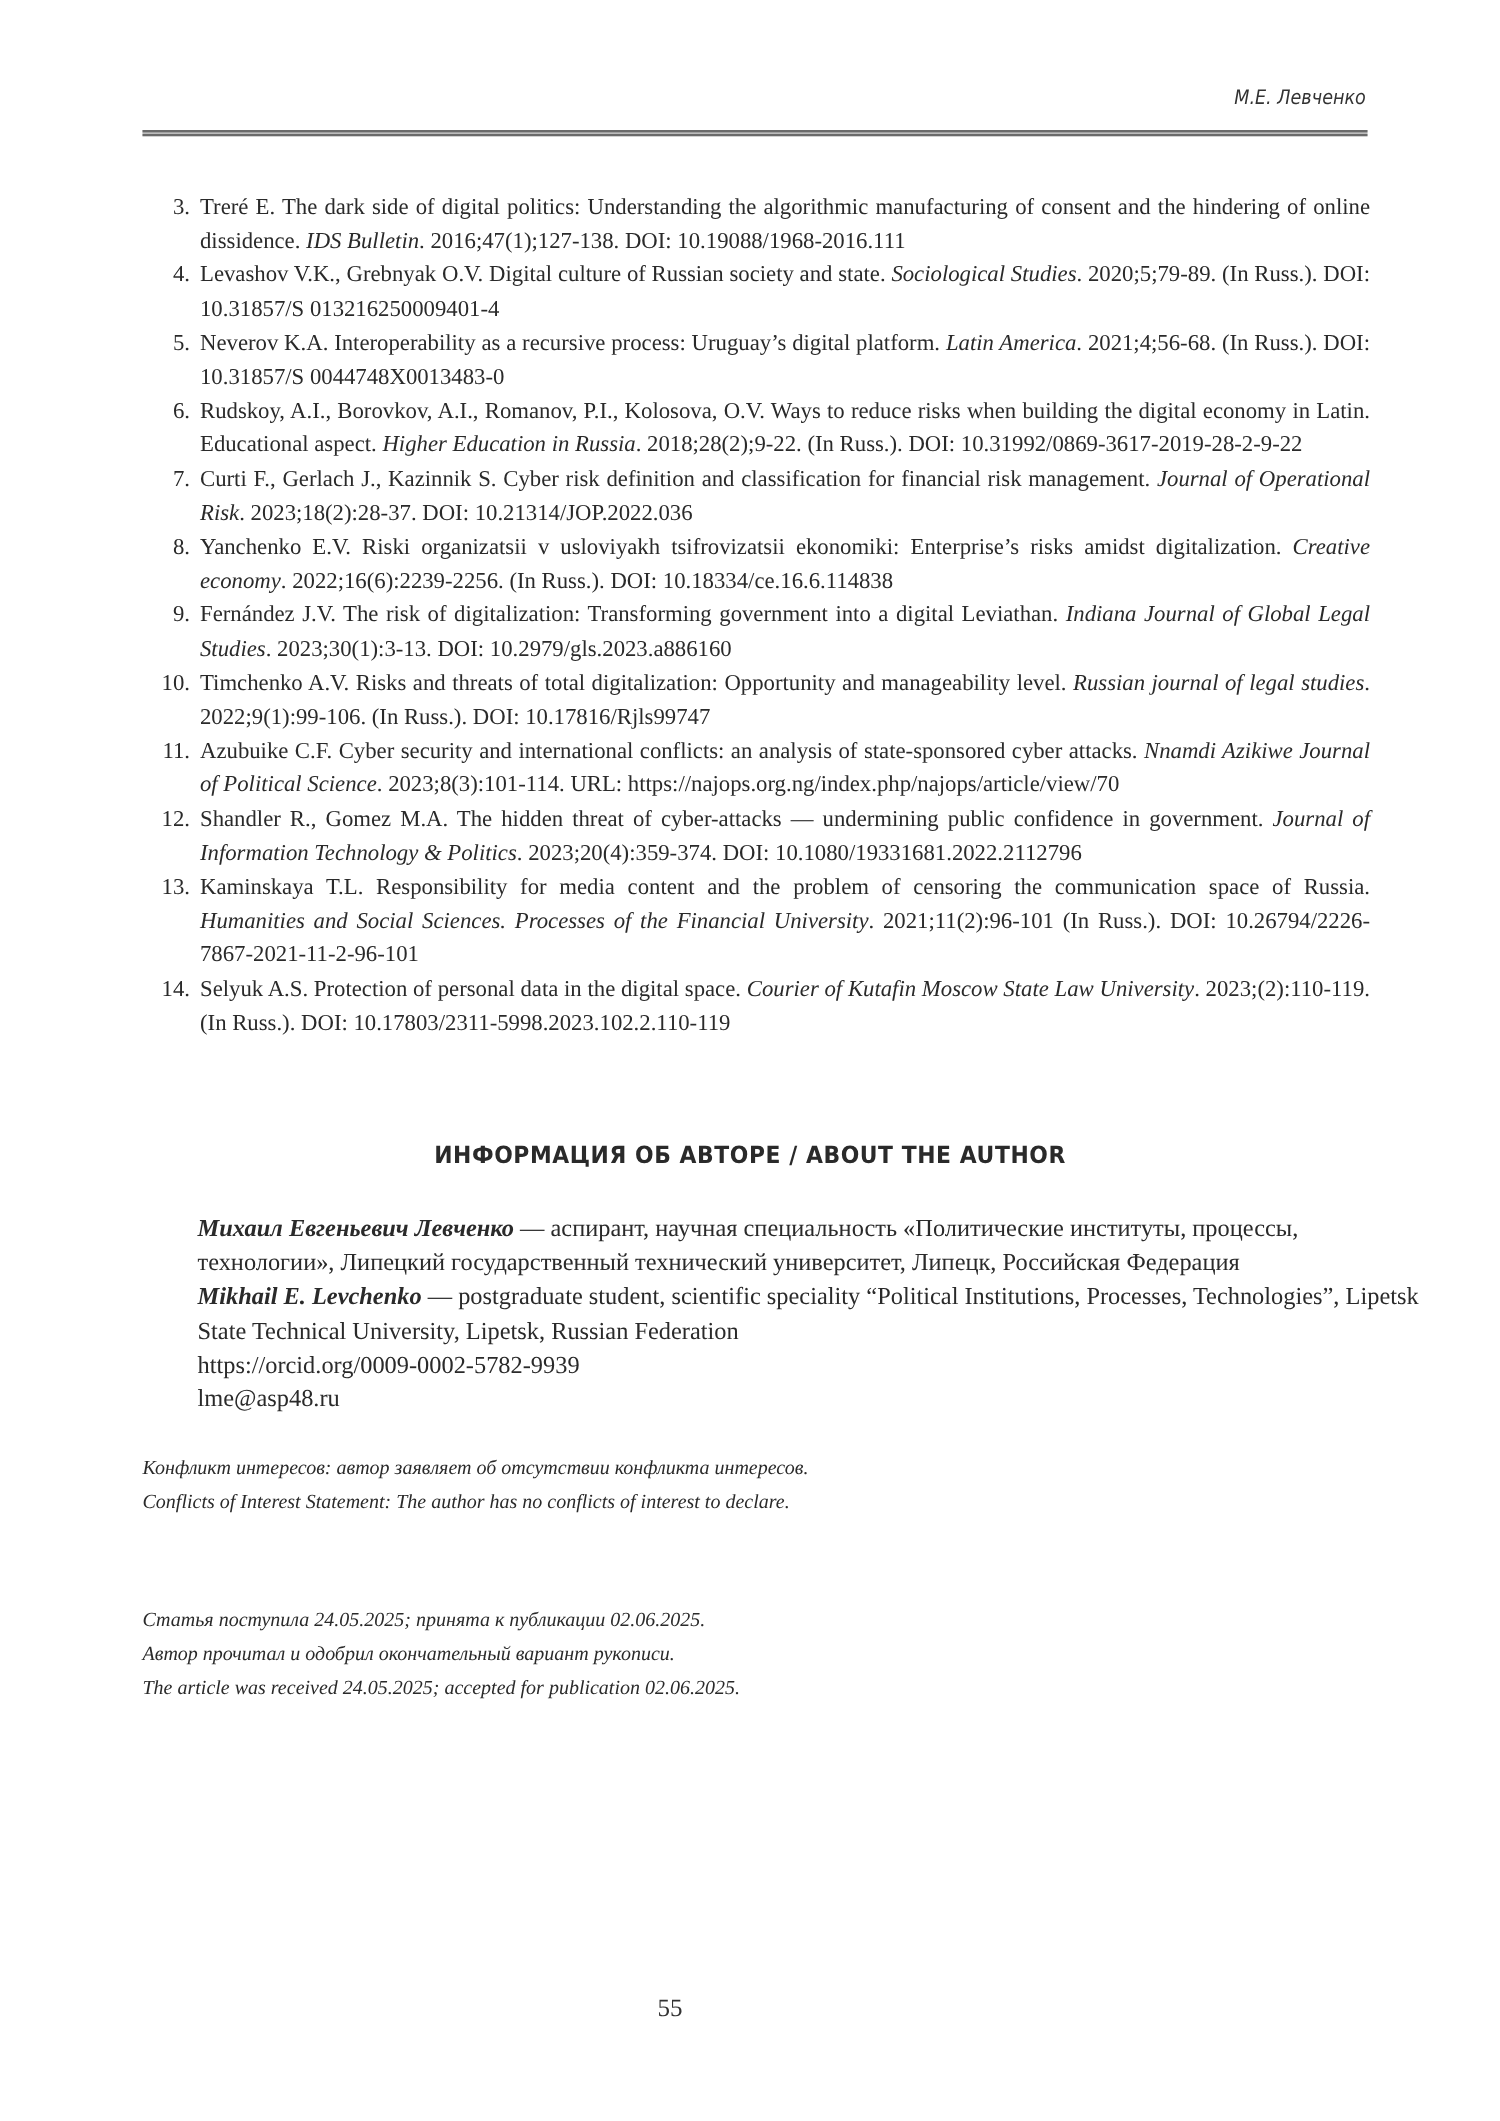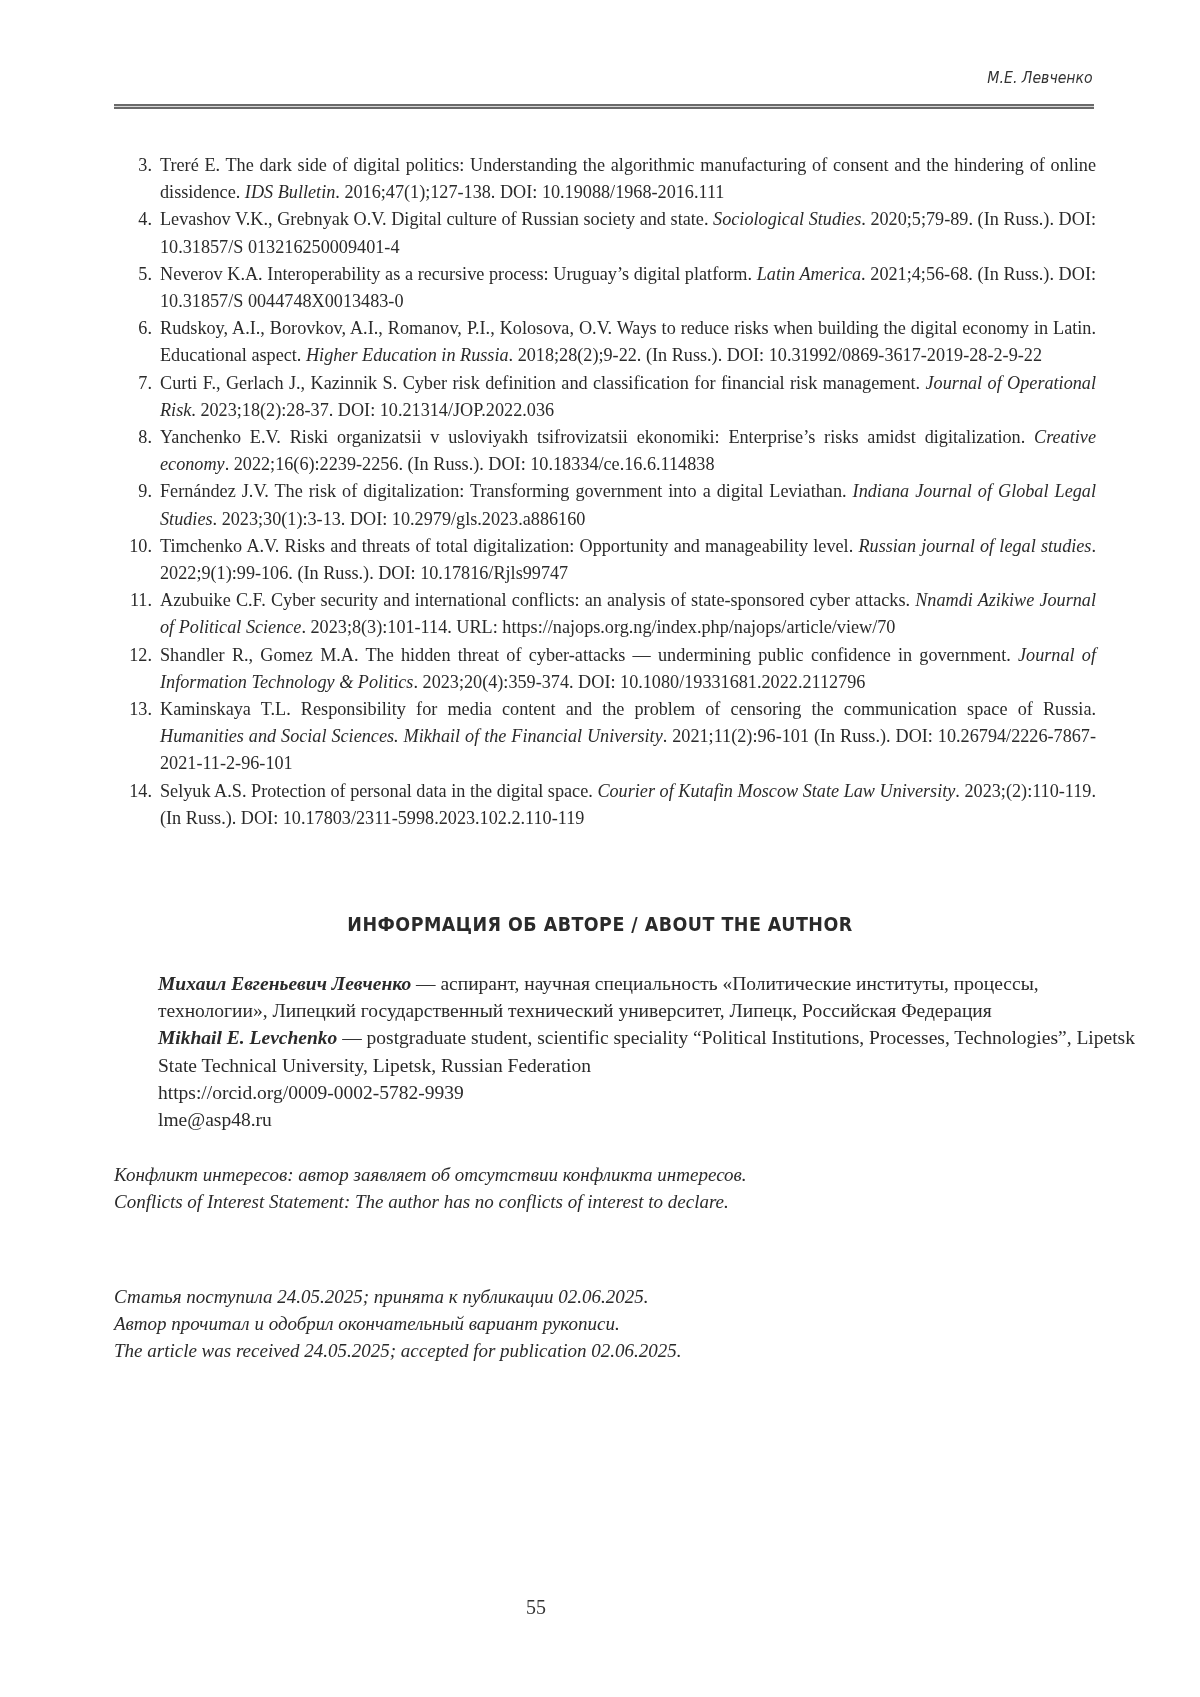--- a/index.html
+++ b/index.html
@@ -34,21 +34,21 @@
       transform: scaleX(0.92);
     }
     .author {
       position: absolute; top: 970px; left: 114px; width: 982px;
       font-size: 19.5px; line-height: 27.2px; margin-left: 44px;
     }
     .author p { margin: 0; }
     .author .name { font-weight: bold; font-style: italic; }
     .notes {
       position: absolute; left: 114px; width: 982px;
-      font-style: italic; font-size: 19px; line-height: 27px; color: #2a2a2a;
+      font-style: italic; font-size: 16px; line-height: 27px; color: #2a2a2a;
     }
     .notes p { margin: 0; }
     .notes.coi { top: 1161px; }
     .notes.dates { top: 1283px; }
     .page-number {
       position: absolute; top: 1596px; left: 0; width: 1072px; text-align: center;
       font-size: 20px; color: #333;
     }
   </style>
 </head>
@@ -61,21 +61,21 @@
   <li class="ref"><span class="ref-num">3.</span><span>Treré E. The dark side of digital politics: Understanding the algorithmic manufacturing of consent and the hindering of online dissidence. </span><em>IDS Bulletin</em><span>. 2016;47(1);127-138. DOI: 10.19088/1968-2016.111</span></li>
   <li class="ref"><span class="ref-num">4.</span><span>Levashov V.K., Grebnyak O.V. Digital culture of Russian society and state. </span><em>Sociological Studies</em><span>. 2020;5;79-89. (In Russ.). DOI: 10.31857/S 013216250009401-4</span></li>
   <li class="ref"><span class="ref-num">5.</span><span>Neverov K.A. Interoperability as a recursive process: Uruguay’s digital platform. </span><em>Latin America</em><span>. 2021;4;56-68. (In Russ.). DOI: 10.31857/S 0044748X0013483-0</span></li>
   <li class="ref"><span class="ref-num">6.</span><span>Rudskoy, A.I., Borovkov, A.I., Romanov, P.I., Kolosova, O.V. Ways to reduce risks when building the digital economy in Latin. Educational aspect. </span><em>Higher Education in Russia</em><span>. 2018;28(2);9-22. (In Russ.). DOI: 10.31992/0869-3617-2019-28-2-9-22</span></li>
   <li class="ref"><span class="ref-num">7.</span><span>Curti F., Gerlach J., Kazinnik S. Cyber risk definition and classification for financial risk management. </span><em>Journal of Operational Risk</em><span>. 2023;18(2):28-37. DOI: 10.21314/JOP.2022.036</span></li>
   <li class="ref"><span class="ref-num">8.</span><span>Yanchenko E.V. Riski organizatsii v usloviyakh tsifrovizatsii ekonomiki: Enterprise’s risks amidst digitalization. </span><em>Creative economy</em><span>. 2022;16(6):2239-2256. (In Russ.). DOI: 10.18334/ce.16.6.114838</span></li>
   <li class="ref"><span class="ref-num">9.</span><span>Fernández J.V. The risk of digitalization: Transforming government into a digital Leviathan. </span><em>Indiana Journal of Global Legal Studies</em><span>. 2023;30(1):3-13. DOI: 10.2979/gls.2023.a886160</span></li>
   <li class="ref"><span class="ref-num">10.</span><span>Timchenko A.V. Risks and threats of total digitalization: Opportunity and manageability level. </span><em>Russian journal of legal studies</em><span>. 2022;9(1):99-106. (In Russ.). DOI: 10.17816/Rjls99747</span></li>
   <li class="ref"><span class="ref-num">11.</span><span>Azubuike C.F. Cyber security and international conflicts: an analysis of state-sponsored cyber attacks. </span><em>Nnamdi Azikiwe Journal of Political Science</em><span>. 2023;8(3):101-114. URL: https://najops.org.ng/index.php/najops/article/view/70</span></li>
   <li class="ref"><span class="ref-num">12.</span><span>Shandler R., Gomez M.A. The hidden threat of cyber-attacks — undermining public confidence in government. </span><em>Journal of Information Technology &amp; Politics</em><span>. 2023;20(4):359-374. DOI: 10.1080/19331681.2022.2112796</span></li>
-  <li class="ref"><span class="ref-num">13.</span><span>Kaminskaya T.L. Responsibility for media content and the problem of censoring the communication space of Russia. </span><em>Humanities and Social Sciences. Mikhail of the Financial University</em><span>. 2021;11(2):96-101 (In Russ.). DOI: 10.26794/2226-7867-2021-11-2-96-101</span></li>
+  <li class="ref"><span class="ref-num">13.</span><span>Kaminskaya T.L. Responsibility for media content and the problem of censoring the communication space of Russia. </span><em>Humanities and Social Sciences. Processes of the Financial University</em><span>. 2021;11(2):96-101 (In Russ.). DOI: 10.26794/2226-7867-2021-11-2-96-101</span></li>
   <li class="ref"><span class="ref-num">14.</span><span>Selyuk A.S. Protection of personal data in the digital space. </span><em>Courier of Kutafin Moscow State Law University</em><span>. 2023;(2):110-119. (In Russ.). DOI: 10.17803/2311-5998.2023.102.2.110-119</span></li>
 </ol>
 
 <div class="section-title">ИНФОРМАЦИЯ ОБ АВТОРЕ / ABOUT THE AUTHOR</div>
 
 <div class="author">
   <p><span class="name">Михаил Евгеньевич Левченко</span><span> — аспирант, научная специальность «Политические институты, процессы, технологии», Липецкий государственный технический университет, Липецк, Российская Федерация</span></p>
   <p><span class="name">Mikhail E. Levchenko</span><span> — postgraduate student, scientific speciality “Political Institutions, Processes, Technologies”, Lipetsk State Technical University, Lipetsk, Russian Federation</span></p>
   <p>https://orcid.org/0009-0002-5782-9939</p>
   <p>lme@asp48.ru</p>

